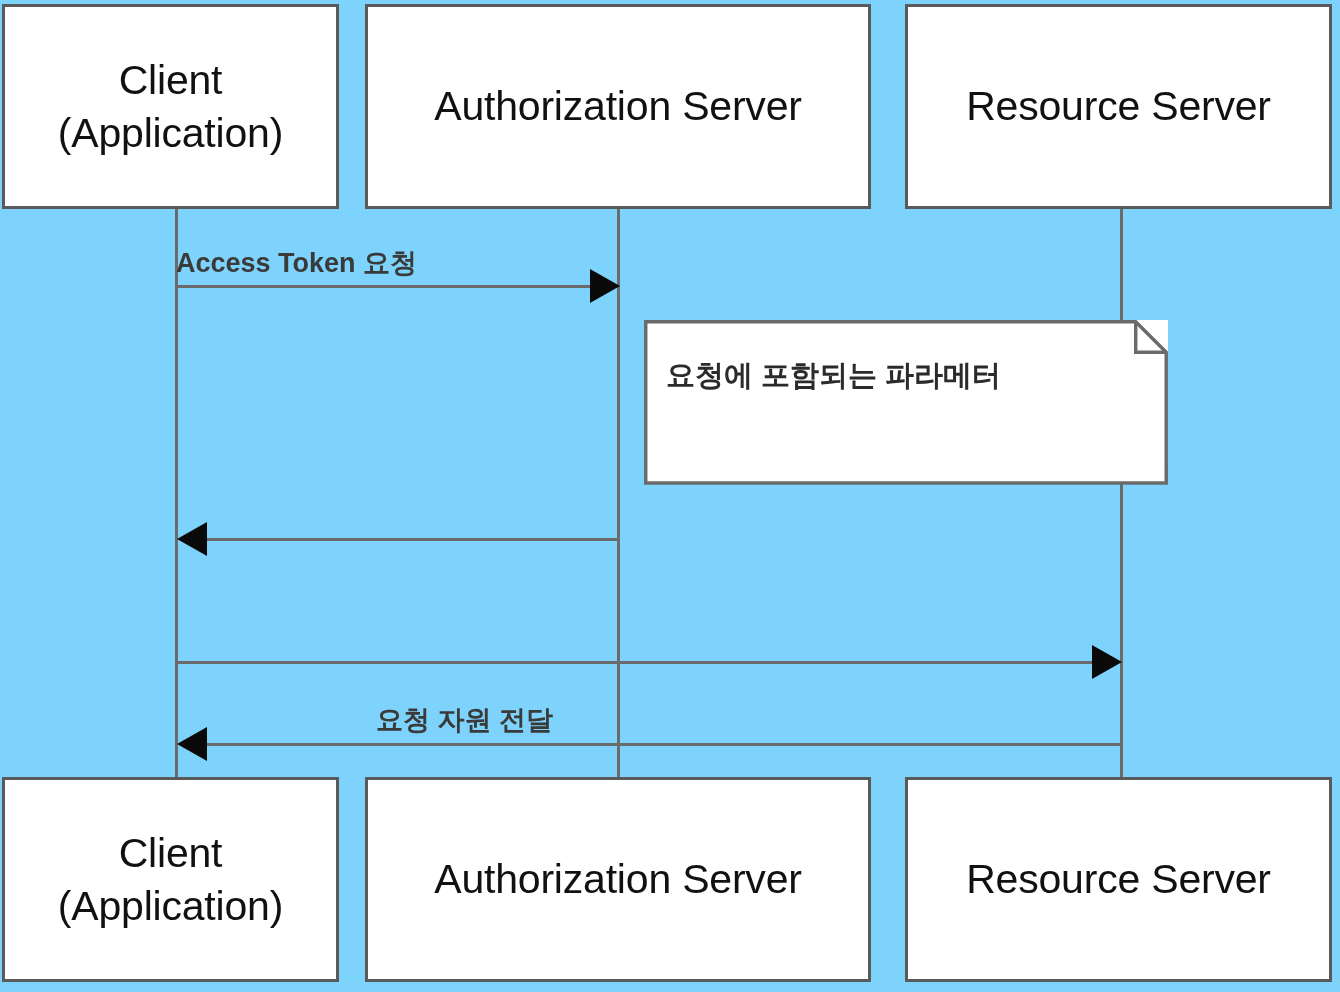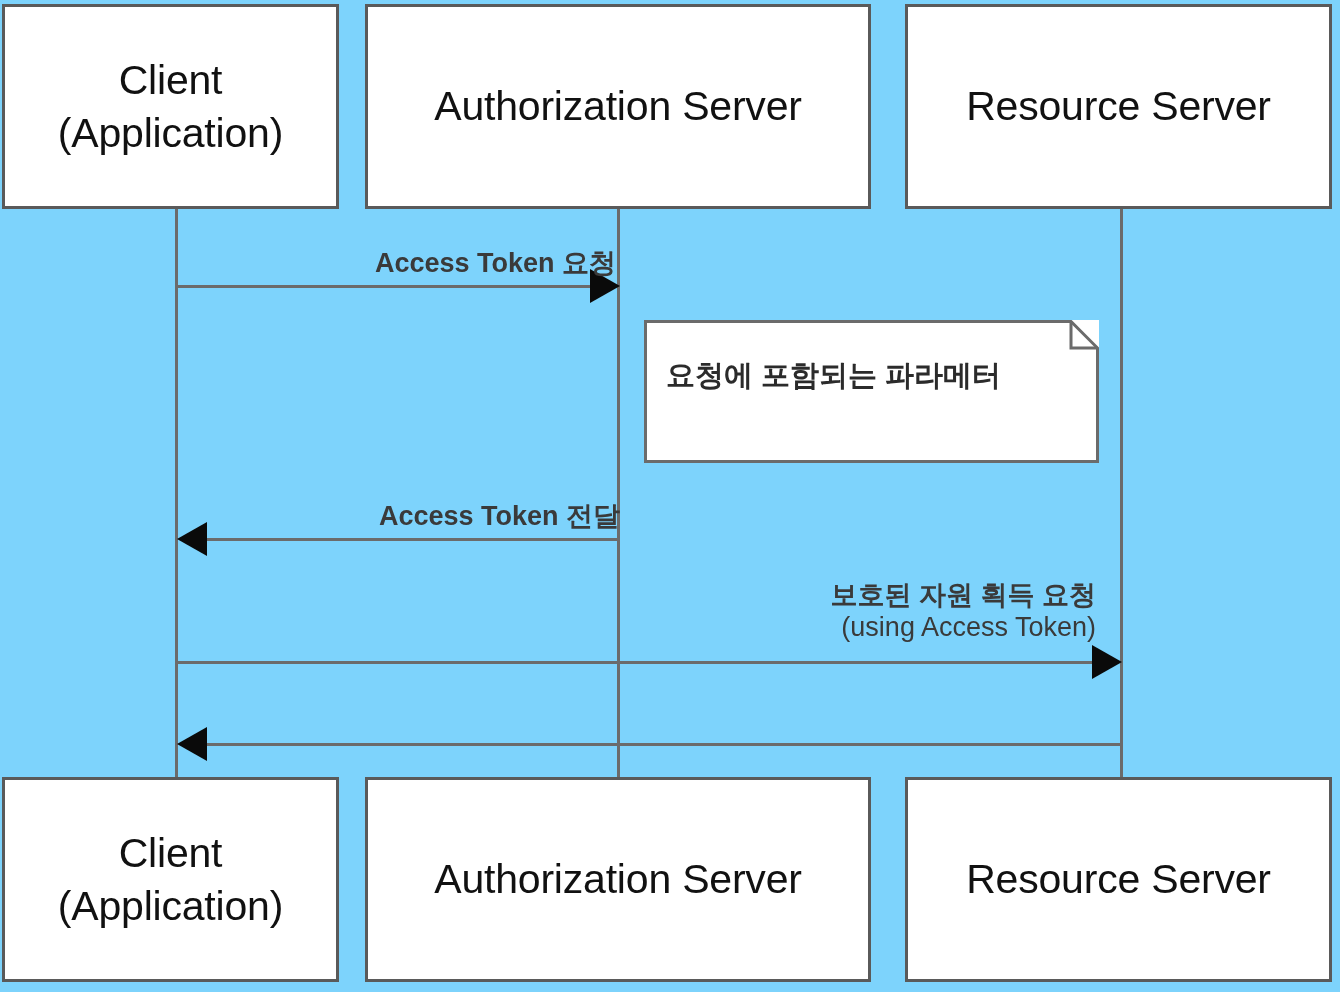--- a/index.html
+++ b/index.html
@@ -44,21 +44,21 @@
   }
 
   
   .msg-line {
     position: absolute;
     height: 3px;
     background: #6b6b6b;
   }
   .msg-label {
     position: absolute;
-    text-align: right;
+    text-align: left;
     font-size: 27px;
     line-height: 1.18;
     color: #3a3a3a;
     white-space: nowrap;
     font-weight: 600;
   }
   .msg-label .sub {
     display: block;
     font-weight: 400;
     color: #3a3a3a;
@@ -120,45 +120,41 @@
   <div class="lifeline" style="left:175px; top:209px; height:570px;"></div>
   <div class="lifeline" style="left:617px; top:209px; height:570px;"></div>
   <div class="lifeline" style="left:1120px; top:209px; height:570px;"></div>
 
   <div class="msg-line" style="left:176px; top:285px; width:432px;"></div>
   <div class="arrow-head arrow-right" style="left:590px; top:269px;"></div>
   <div class="msg-label" style="left:176px; top:248px; width:440px;">
     <span>Access Token 요청</span>
   </div>
 
-  <div class="note" style="left:644px; top:320px; width:455px; height:143px;padding-left:36px;">
+  <div class="note" style="left:644px; top:320px; width:524px; height:143px;padding-left:36px;">
     <svg viewBox="0 0 455 143" preserveAspectRatio="none">
       <path d="M1.5 1.5 H427 L453.5 28 V141.5 H1.5 Z" fill="#ffffff" stroke="#6b6b6b" stroke-width="3" stroke-linejoin="miter"></path>
       <path d="M427 1.5 V28 H453.5" fill="none" stroke="#6b6b6b" stroke-width="3" stroke-linejoin="miter"></path>
     </svg>
     <div class="note-text">
       <span class="note-line1">요청에 포함되는 파라메터</span>
     </div>
   </div>
 
   <div class="msg-line" style="left:200px; top:538px; width:419px;"></div>
   <div class="arrow-head arrow-left" style="left:177px; top:522px;"></div>
-  <div class="msg-label" style="left:180px; top:501px; width:440px;">
-    <span>Access Token 전달</span>
-  </div>
 
   <div class="msg-line" style="left:176px; top:661px; width:934px;"></div>
   <div class="arrow-head arrow-right" style="left:1092px; top:645px;"></div>
-  <div class="msg-label" style="left:376px; top:580px; width:720px;">
-    <span>보호된 자원 획득 요청</span>
-    <span class="sub">(using Access Token)</span>
-  </div>
 
   <div class="msg-line" style="left:200px; top:743px; width:921px;"></div>
   <div class="arrow-head arrow-left" style="left:177px; top:727px;"></div>
+  <div class="msg-label" style="left:376px; top:705px; width:720px;">
+    <span>요청 자원 전달</span>
+  </div>
 
   <div class="participant" style="left:2px; top:777px; width:337px; height:205px;">
     <span class="pline">Client</span>
     <span class="pline">(Application)</span>
   </div>
 
   <div class="participant" style="left:365px; top:777px; width:506px; height:205px;">
     <span class="pline">Authorization Server</span>
   </div>
 

